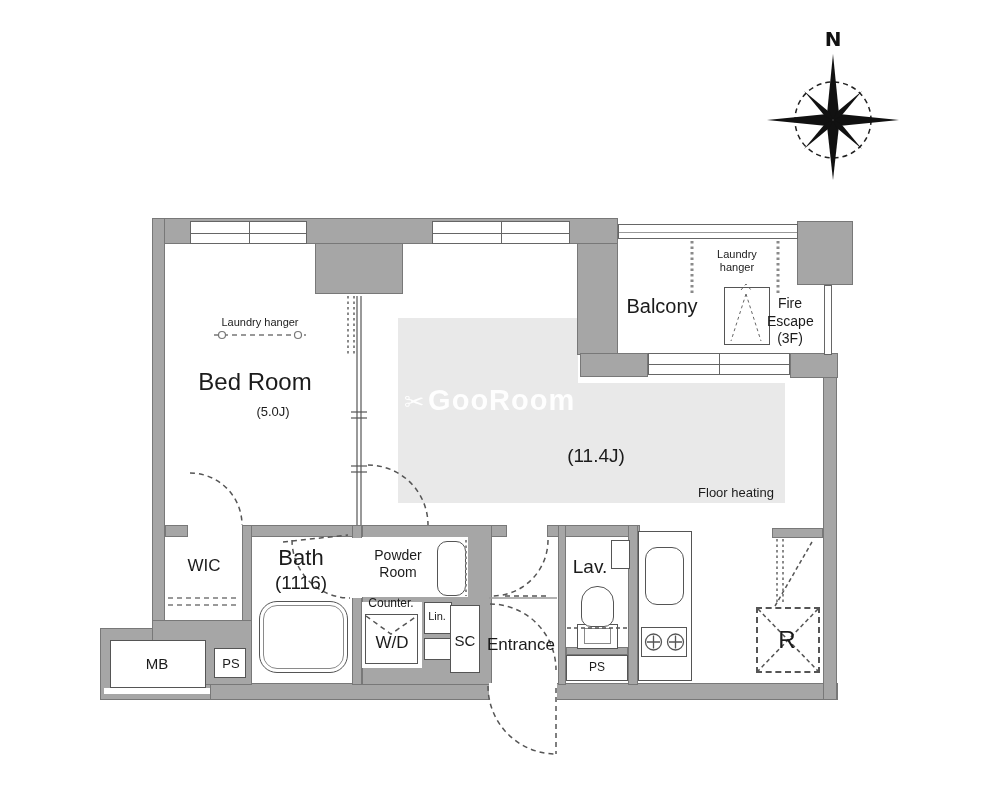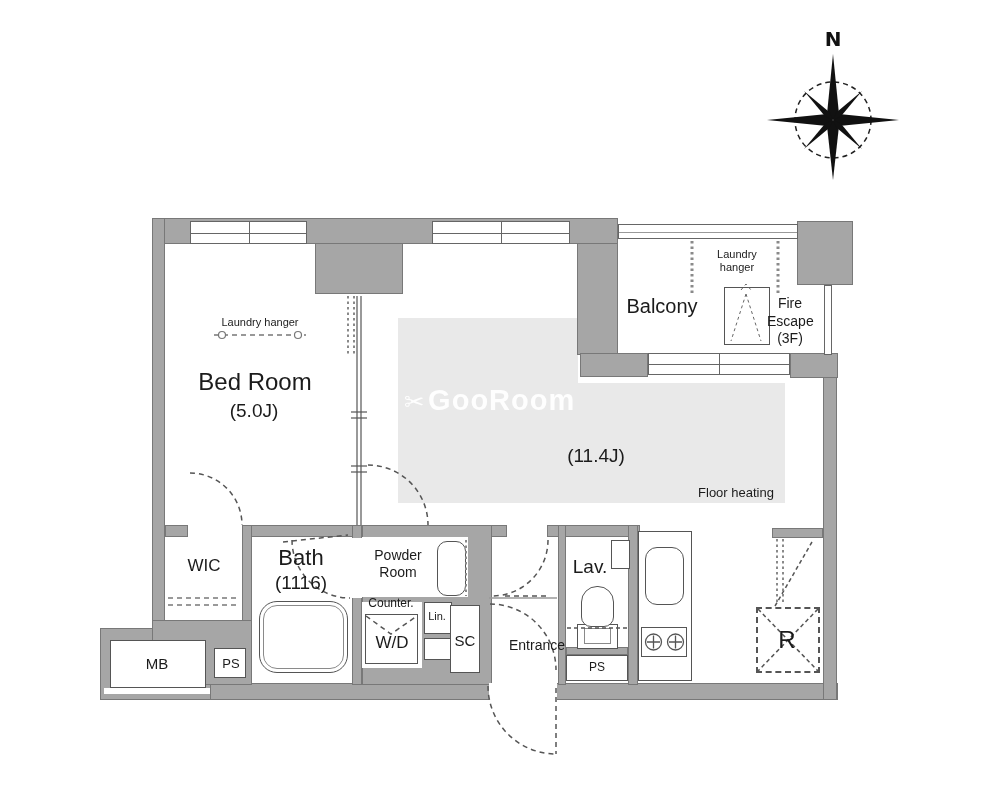--- a/index.html
+++ b/index.html
@@ -161,35 +161,35 @@
     <path d="M 489 598 L 557 598" fill="none" stroke="#999" stroke-width="1.5"></path>
     <g fill="none" stroke="#555" stroke-width="1.3">
       <circle cx="653.5" cy="642" r="8"></circle>
       <circle cx="675.5" cy="642" r="8"></circle>
       <path d="M 647 642 H 660 M 653.5 635.5 V 648.5"></path>
       <path d="M 669 642 H 682 M 675.5 635.5 V 648.5"></path>
     </g>
   </svg>
 
   <div class="lbl" style="left:255px;top:382px;font-size:24px;">Bed Room</div>
-  <div class="lbl" style="left:254px;top:411px;font-size:19px;">(5.0J)</div>
+  <div class="lbl" style="left:273px;top:411px;font-size:13px;">(5.0J)</div>
   <div class="lbl" style="left:596px;top:456px;font-size:19px;">(11.4J)</div>
   <div class="lbl" style="left:662px;top:306px;font-size:20px;">Balcony</div>
   <div class="lbl" style="left:736px;top:492px;font-size:13px;">Floor heating</div>
   <div class="lbl" style="left:260px;top:322px;font-size:11px;">Laundry hanger</div>
   <div class="lbl wrap" style="left:737px;top:261px;width:58px;font-size:11px;">Laundry hanger</div>
   <div class="lbl" style="left:204px;top:566px;font-size:17px;text-align:right;">WIC</div>
   <div class="lbl" style="left:301px;top:558px;font-size:22px;">Bath</div>
   <div class="lbl" style="left:301px;top:583px;font-size:19px;">(1116)</div>
   <div class="lbl wrap" style="left:398px;top:564px;width:70px;font-size:14px;">Powder Room</div>
   <div class="lbl" style="left:391px;top:603px;font-size:12px;">Counter.</div>
   <div class="lbl" style="left:392px;top:643px;font-size:17px;">W/D</div>
   <div class="lbl" style="left:437px;top:616px;font-size:11px;">Lin.</div>
   <div class="lbl" style="left:465px;top:640px;font-size:15px;">SC</div>
-  <div class="lbl" style="left:521px;top:645px;font-size:14px;margin-left:16px;">Entrance</div>
+  <div class="lbl" style="left:521px;top:645px;font-size:17px;">Entrance</div>
   <div class="lbl" style="left:590px;top:567px;font-size:19px;">Lav.</div>
   <div class="lbl" style="left:597px;top:667px;font-size:12px;">PS</div>
   <div class="lbl" style="left:231px;top:663px;font-size:13px;">PS</div>
   <div class="lbl" style="left:157px;top:663px;font-size:15px;">MB</div>
   <div class="lbl" style="left:787px;top:640px;font-size:24px;">R</div>
 
   <div class="fe-text">
     <div>Fire</div>
     <div>Escape</div>
     <div>(3F)</div>

